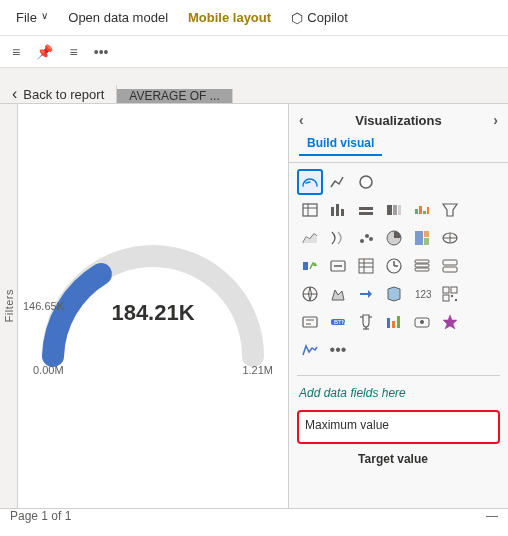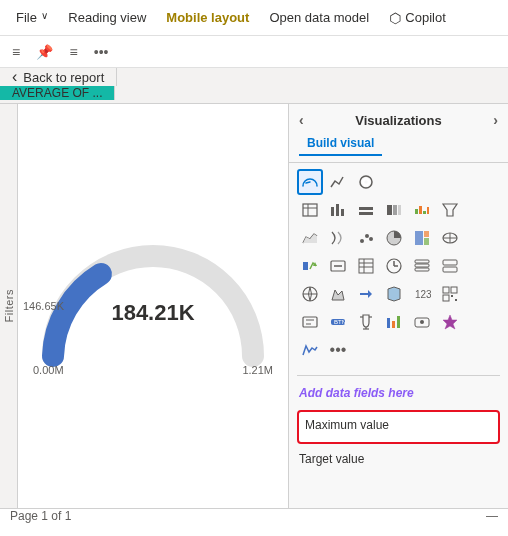--- a/index.html
+++ b/index.html
@@ -20,31 +20,31 @@
     
     .toolbar {
       display: flex; align-items: center; background: #fff;
       height: 32px; padding: 0 8px; border-bottom: 1px solid #e0e0e0;
       gap: 8px;
     }
     .toolbar-icon { color: #605e5c; font-size: 14px; cursor: pointer; padding: 2px 4px; }
 
     
     .tab-bar {
-      display: flex; align-items: flex-start; background: #f3f2f1;
-      height: 36px; border-bottom: 1px solid #d0d0d0; flex-direction: column;
+      display: flex; align-items: flex-end; background: #f3f2f1;
+      height: 36px; border-bottom: 1px solid #d0d0d0;
     }
     .tab-back {
       display: flex; align-items: center; gap: 6px; padding: 0 12px;
       cursor: pointer; color: #323130; font-size: 13px; border-right: 1px solid #d0d0d0;
       background: #f3f2f1;
     }
     .tab-active {
       display: flex; align-items: center; padding: 0 12px;
-      background: #14b8a6; border-right: 1px solid #d0d0d0;
+      background: #a3a3a3; border-right: 1px solid #d0d0d0;
       font-size: 12px; color: #323130; font-weight: 500;
     }
 
     
     .main-area {
       display: flex; height: calc(536px - 36px - 32px - 36px - 28px);
     }
 
     
     .filters-sidebar {
@@ -113,41 +113,41 @@
       cursor: pointer; border-radius: 3px; color: #605e5c; font-size: 14px;
       border: 1px solid transparent;
     }
     .viz-icon.selected { border: 2px solid #0078d4; background: #e8f0fe; }
     .viz-icon svg { width: 18px; height: 18px; }
 
     
     .viz-separator { height: 1px; background: #d0d0d0; margin: 4px 8px; }
 
     .add-data-label {
-      padding: 6px 10px; font-size: 12px; color: #8b5cf6; font-style: italic; font-weight: bold;
+      padding: 6px 10px; font-size: 12px; color: #0f766e; font-style: italic;
     }
 
     
     .field-section {
       margin: 4px 8px; border: 2px solid #e81123; border-radius: 4px; padding: 6px;
       background: #fff;
     }
     .field-section-label {
       font-size: 12px; color: #323130; font-weight: 500; margin-bottom: 4px;
     }
     .field-pill {
       display: flex; align-items: center; justify-content: space-between;
       background: #e8f0fe; border: 1px solid #c7d7f5; border-radius: 3px;
       padding: 3px 6px; font-size: 12px; color: #323130;
     }
     .field-pill-controls { display: flex; gap: 4px; align-items: center; }
     .field-pill-btn { color: #605e5c; cursor: pointer; font-size: 12px; }
 
     .target-label {
-      padding: 4px 21px 2px 10px; font-size: 12px; color: #323130; font-weight: 400;
+      padding: 4px 21px 2px 10px; font-size: 12px; color: #323130; font-weight: 700; text-align: center;
     }
 
     
     .status-bar {
       height: 28px; background: #fff; border-top: 1px solid #d0d0d0;
       display: flex; align-items: flex-start; padding: 0 10px;
       font-size: 12px; color: #605e5c; justify-content: space-between;
     }
 
     
@@ -156,27 +156,24 @@
   </style>
 </head>
 <body>
 
 <div class="menu-bar">
   <div class="menu-item">
     <span>File</span>
     <span style="font-size:10px;">∨</span>
   </div>
   <div class="menu-item">
-    <span>Reading view</span>
+    <span>Open data model</span>
   </div>
   <div class="menu-item menu-item-yellow">
     <span>Mobile layout</span>
-  </div>
-  <div class="menu-item">
-    <span>Open data model</span>
   </div>
   <div class="menu-item">
     <span style="font-size:14px;">⬡</span>
     <span>Copilot</span>
   </div>
 </div>
 
 <div class="toolbar">
   <span class="toolbar-icon">≡</span>
   <span class="toolbar-icon">📌</span>

